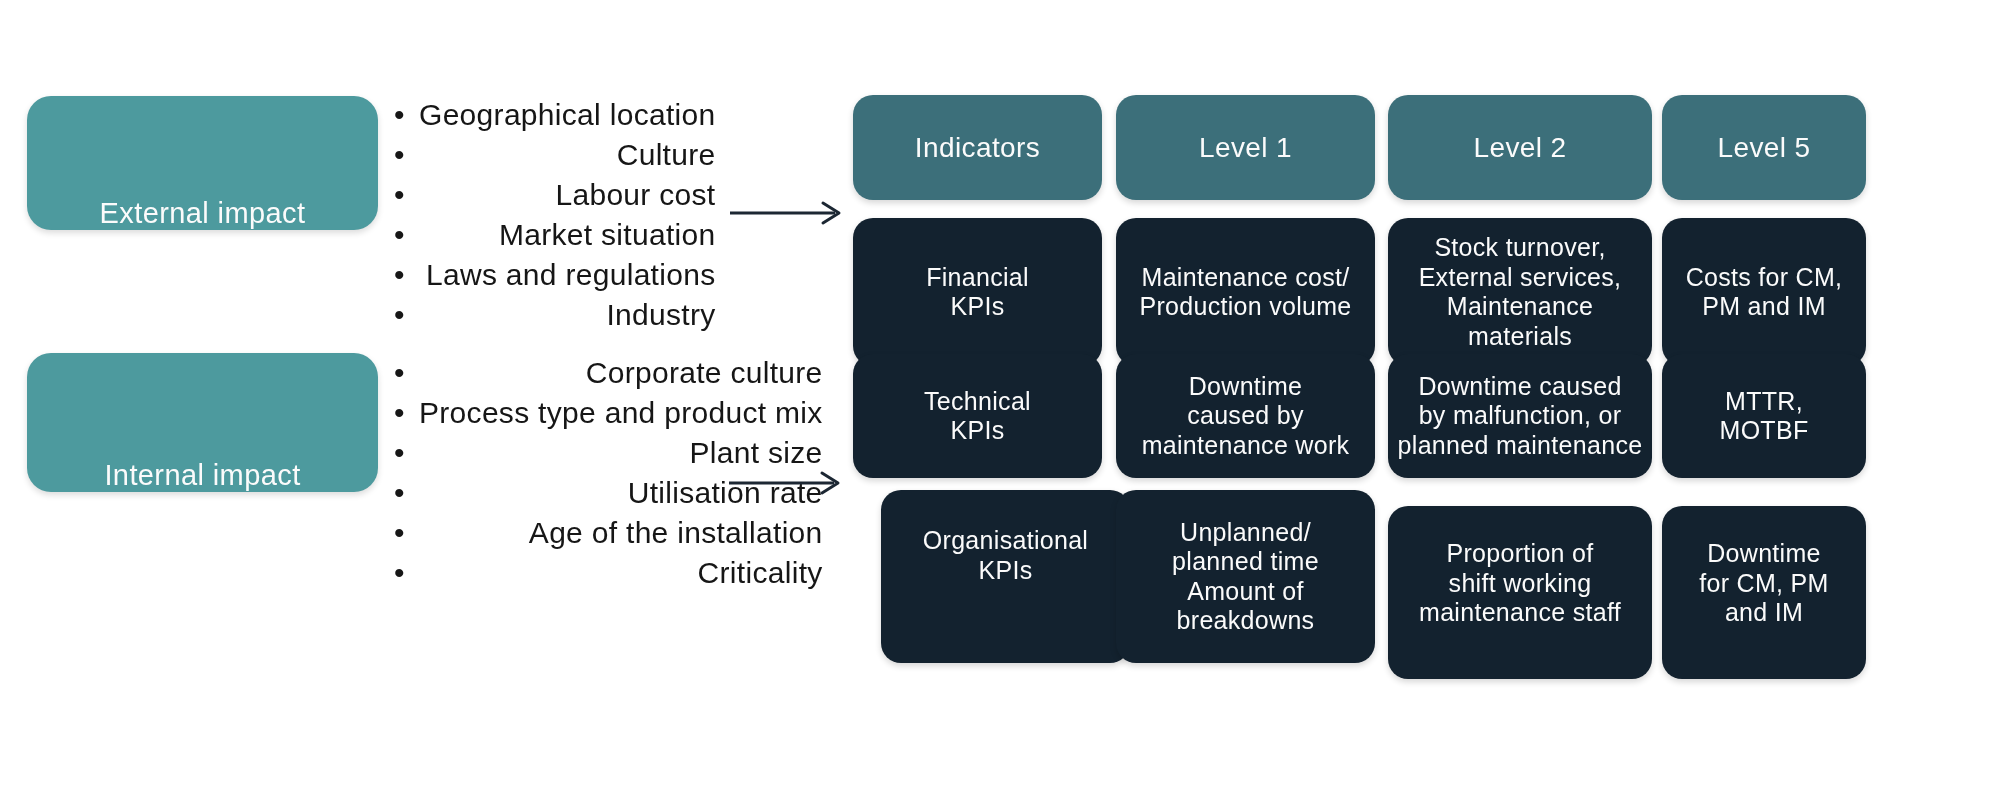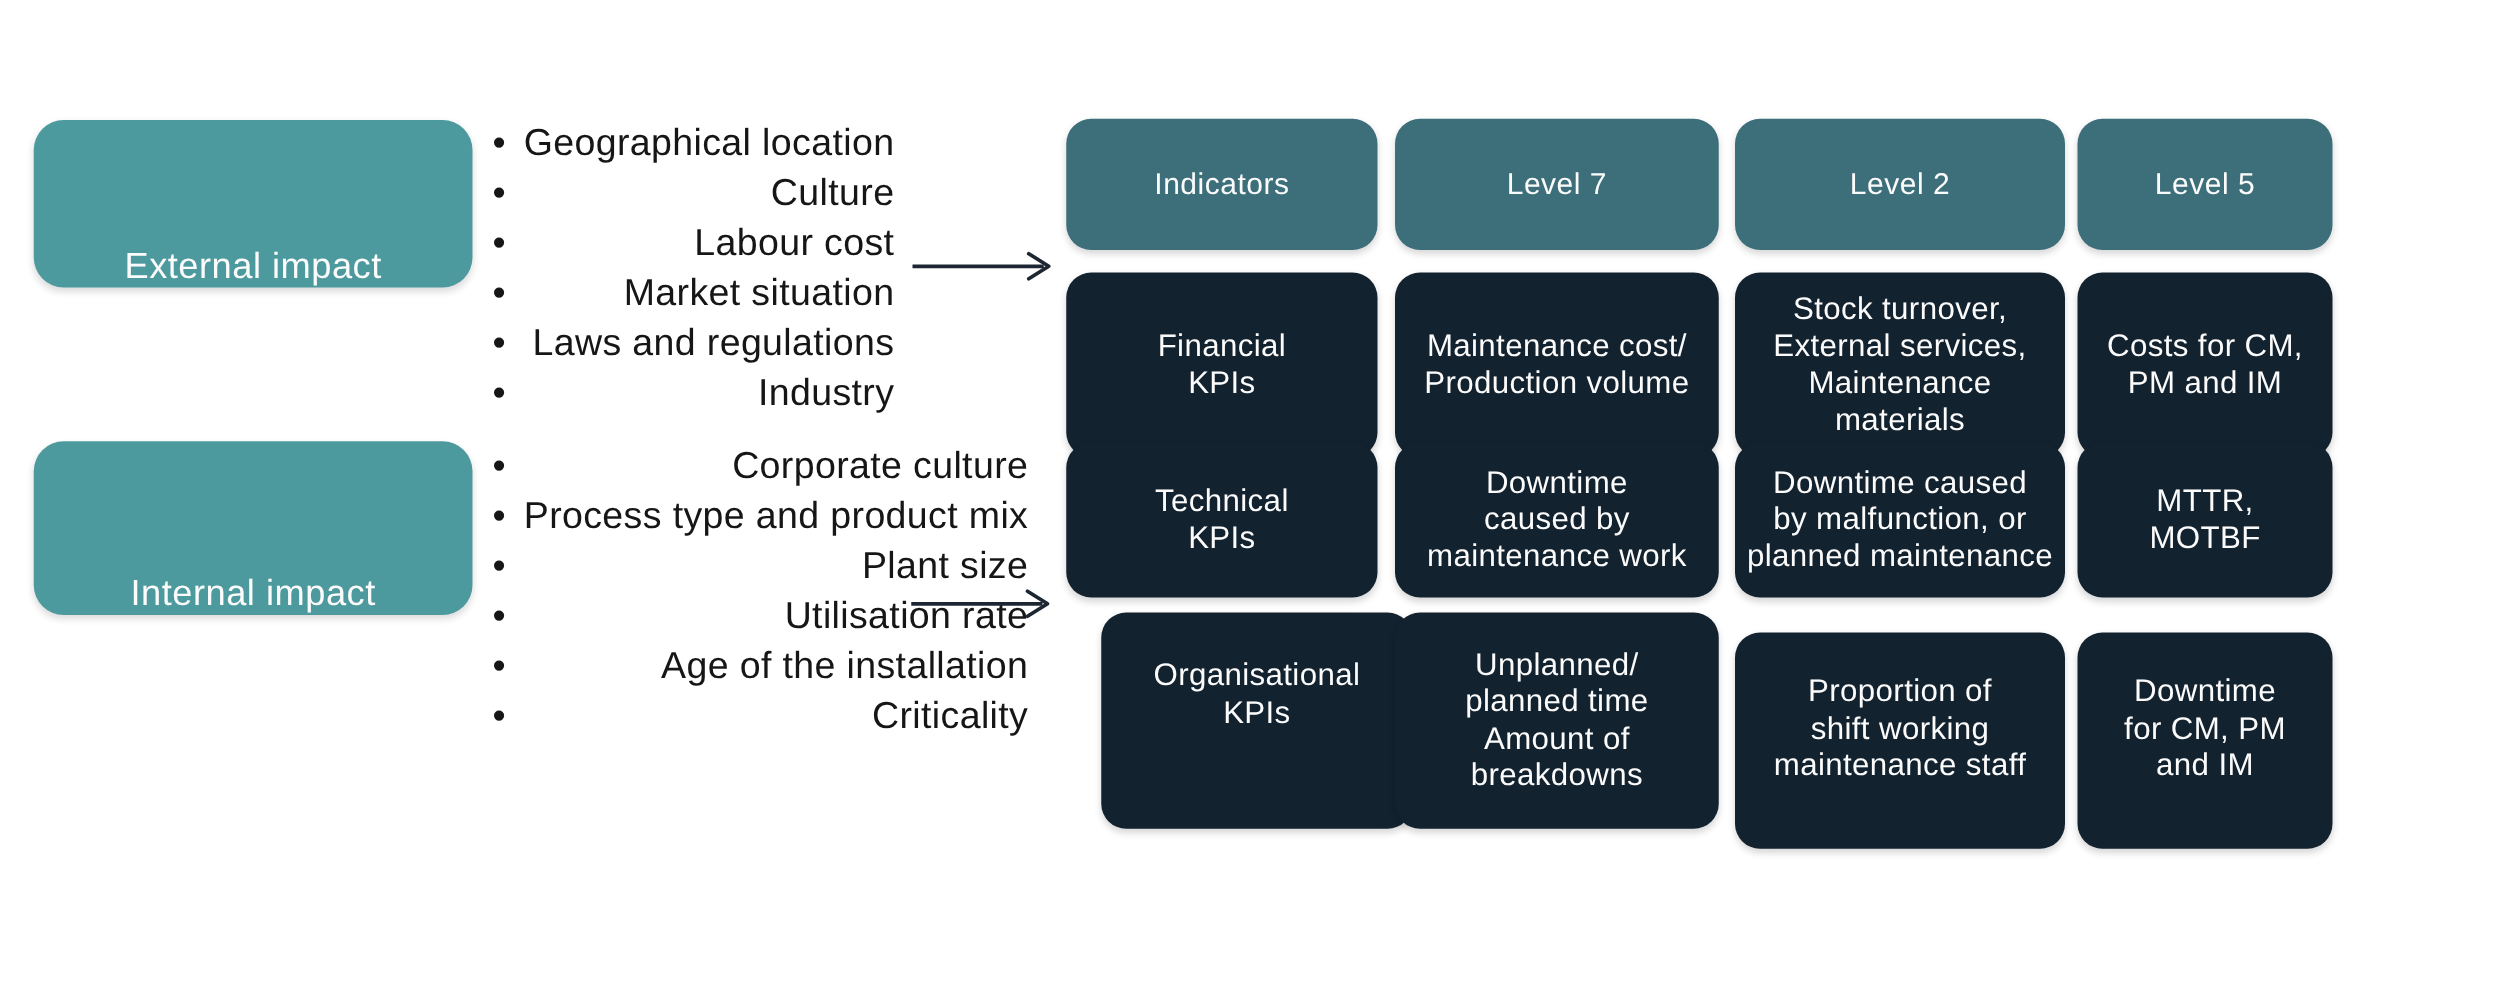--- a/index.html
+++ b/index.html
@@ -54,21 +54,21 @@
   .arrow{position:absolute;}
   
   .box{
     position:absolute;
     border-radius:20px;
     display:flex;align-items:center;justify-content:center;
     text-align:center;
     color:var(--text-on-dark);
     box-shadow:0 3px 6px rgba(0,0,0,.16);
   }
-  .hdr{background:var(--header-teal);font-size:24px;letter-spacing:.4px;}
+  .hdr{background:var(--header-teal);font-size:28px;letter-spacing:.4px;}
   .cell{
     background:var(--cell-navy);
     font-size:25px;line-height:1.18;letter-spacing:.3px;
     white-space:pre-line;
     padding:6px 8px;
   }
   
   .c0{left:853px;width:249px;}
   .c1{left:1116px;width:259px;}
   .c2{left:1388px;width:264px;}
@@ -117,21 +117,21 @@
   </svg>
   <svg class="arrow" style="left:722px;top:469px" width="130" height="28" viewBox="0 0 130 28">
     <line x1="7" y1="14" x2="112" y2="14" stroke="#1c2733" stroke-width="3"></line>
     <polyline points="100,4 116,14 100,24" fill="none" stroke="#1c2733" stroke-width="3" stroke-linecap="round" stroke-linejoin="round"></polyline>
   </svg>
 
   <div class="box hdr c0 r0">
     <span>Indicators</span>
   </div>
   <div class="box hdr c1 r0">
-    <span>Level 7</span>
+    <span>Level 1</span>
   </div>
   <div class="box hdr c2 r0">
     <span>Level 2</span>
   </div>
   <div class="box hdr c3 r0">
     <span>Level 5</span>
   </div>
 
   <div class="box cell c0 r1">Financial
 KPIs</div>

